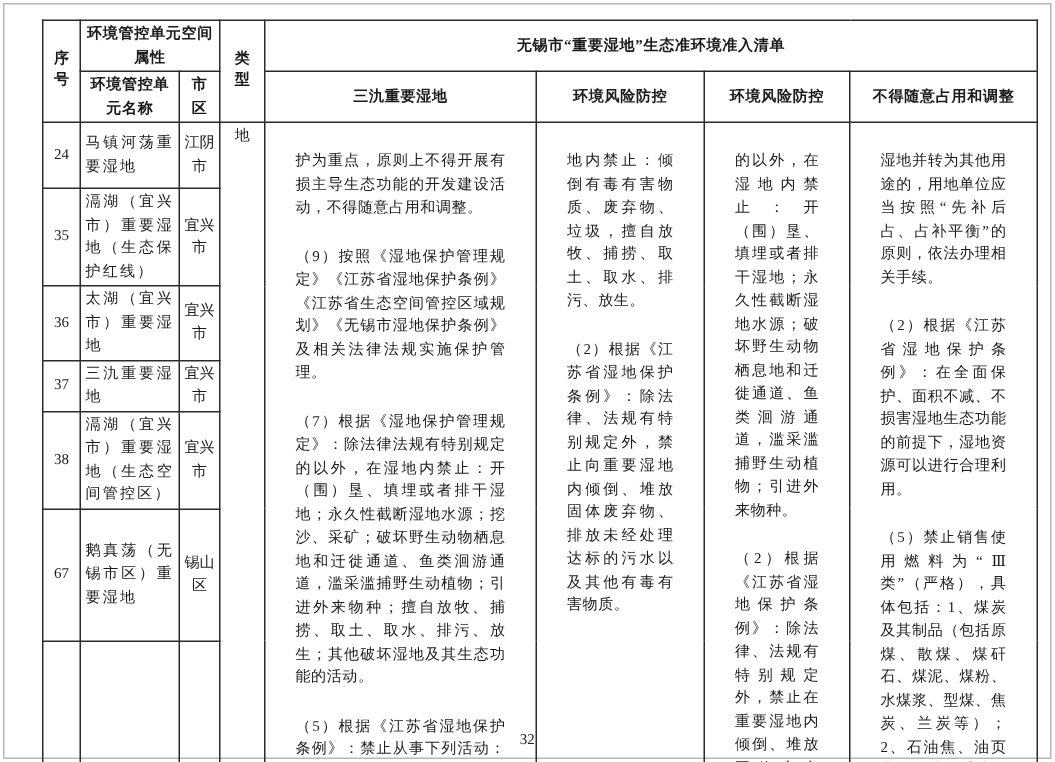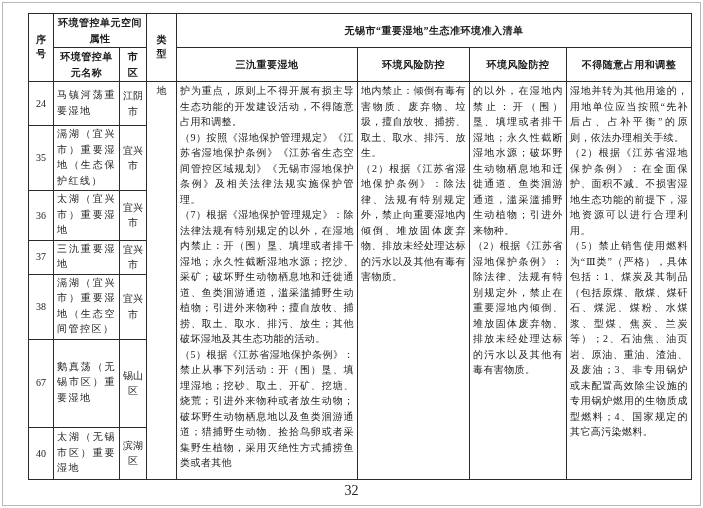--- a/index.html
+++ b/index.html
@@ -24,33 +24,33 @@
     line-height:15.5px;
     overflow:hidden;
   }
   thead th{font-weight:bold;text-align:center;vertical-align:middle;letter-spacing:0.5px;}
   .h1{height:18px;}
   .h2{height:28px;}
   .vstack{display:inline-block;width:1em;word-break:break-all;line-height:14px;}
   td.num, td.district{text-align:center;vertical-align:middle;}
   td.name{
     text-align:justify;text-justify:inter-character;word-break:break-all;
-    vertical-align:middle;letter-spacing:1.5px;line-height:15px;padding:1px 4px;font-family:Liberation Mono, monospace;
+    vertical-align:middle;letter-spacing:1.5px;line-height:15px;padding:1px 4px;
   }
   td.typecell{vertical-align:top;text-align:center;padding-top:3px;}
   td.longtext{
     vertical-align:top;text-align:justify;text-justify:inter-character;
     word-break:break-all;letter-spacing:0.4px;padding:2px 4px;
   }
-  td.longtext p{margin:0;}
+  td.longtext p{margin:17px;}
   .r34{height:44px;} .r35{height:65px;} .r36{height:40px;}
   .r37{height:32px;} .r38{height:60px;} .r39{height:88px;}
   .pageno{
     position:absolute;left:0;right:0;bottom:6px;
-    text-align:center;font-size:14px;color:#222;
+    text-align:center;font-size:10px;color:#222;
   }
 </style>
 </head>
 <body>
 
 <div class="page">
   <table class="doc">
     <colgroup>
       <col style="width:25px">
         <col style="width:66px">

